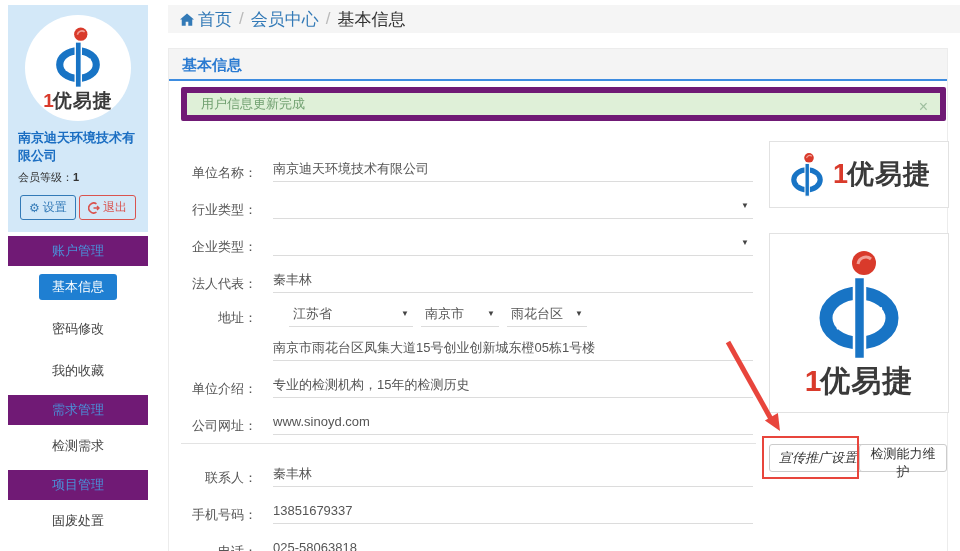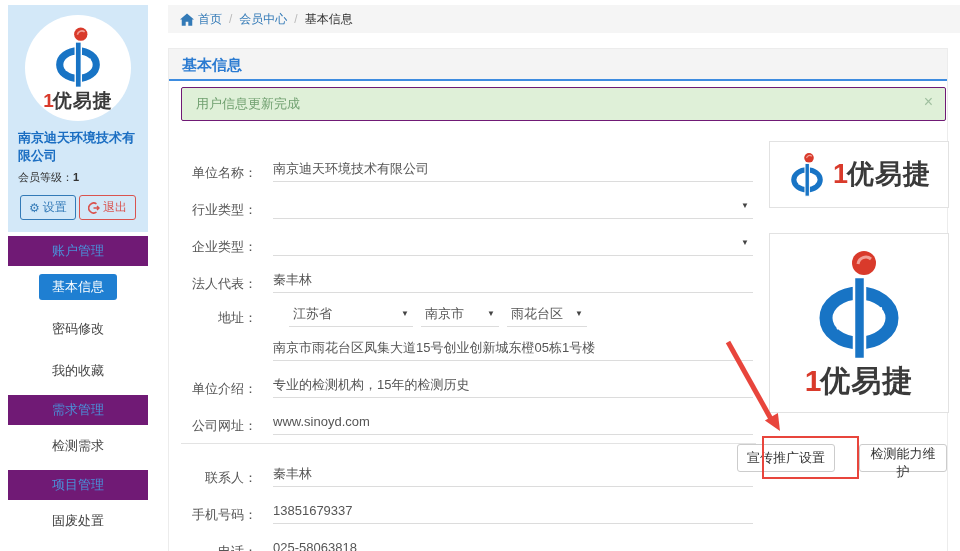--- a/index.html
+++ b/index.html
@@ -26,33 +26,33 @@
   .btn-logout  { border:1px solid #d9534f; color:#d9534f; }
 
   .menu { margin-top:4px; }
   .menu-section { background:#701a75; color:#4a90d9; text-align:center; font-size:13px; padding:6px 0; margin-top:3px; }
   .menu-item { text-align:center; font-size:13px; color:#444; padding:8px 0; cursor:pointer; }
   .menu-item .pill { display:inline-block; padding:4px 13px; border-radius:3px; }
   .menu-item.active .pill { background:#1f7fd2; color:#fff; }
 
   
   .breadcrumb { position:absolute; left:168px; top:5px; width:792px; height:28px; background:#f5f5f5;
-                display:flex; align-items:center; padding-left:12px; font-size:12px; }
+                display:flex; align-items:center; padding-left:12px; font-size:17px; }
   .breadcrumb .home-ic { display:inline-flex; margin-right:4px; }
   .crumb-link { color:#337ab7; cursor:pointer; }
   .crumb-sep { color:#bbb; margin:0 7px; }
   .crumb-current { color:#333; }
 
   
   .panel { position:absolute; left:168px; top:48px; width:780px; height:560px;
            background:#fff; border:1px solid #ececec; }
   .panel-header { height:32px; line-height:31px; background:#f4f4f4; border-bottom:2px solid #3d8ce0;
                   padding:0 13px; color:#2b7bd1; font-size:15px; font-weight:bold; }
   .alert-success { position:relative; margin:6px 1px 12px 12px; height:34px; background:#dff0d8;
-                   border:1px solid #701a75; border-radius:2px; display:flex; align-items:center;
+                   border:6px solid #701a75; border-radius:2px; display:flex; align-items:center;
                    padding:0 14px; color:#6f9f6f; font-size:13px; }
   .alert-close { position:absolute; right:12px; top:6px; color:#9fbf9f; font-size:16px; cursor:pointer; line-height:1; }
 
   .form-area { position:relative; padding-top:12px; }
   .form-row { display:flex; align-items:flex-end; height:37px; }
   .form-row.compact { height:34px; }
   .form-label { width:88px; flex-shrink:0; text-align:right; color:#555; font-size:13px; }
   .control-wrap { margin-left:16px; width:480px; }
   .underline-input { width:100%; height:26px; border:none; border-bottom:1px solid #dcdcdc;
                      background:transparent; font-size:13px; color:#555; outline:none;
@@ -69,21 +69,21 @@
   .logo-card { position:absolute; background:#fff; border:1px solid #e2e2e2;
                display:flex; align-items:center; justify-content:center; }
   .logo-card.small { left:600px; top:92px; width:180px; height:67px; flex-direction:row; gap:6px; }
   .logo-card.small .logo-text { font-size:27px; }
   .logo-card.large { left:600px; top:184px; width:180px; height:180px; flex-direction:column; }
   .logo-card.large .logo-text { font-size:30px; margin-top:4px; }
 
   .side-btn { position:absolute; top:395px; height:28px; background:#fff; border:1px solid #ccc;
               border-radius:3px; font-size:13px; color:#333; cursor:pointer; padding:0 9px;
               font-family:"Liberation Sans","DejaVu Sans",sans-serif; }
-  .btn-promo { left:568px; }
+  .btn-promo { left:600px;font-style:italic; }
   .btn-capability { left:690px; }
   .annotation-box { position:absolute; left:593px; top:387px; width:97px; height:43px;
                     border:2px solid #e8453c; pointer-events:none; }
 
   .arrow-overlay { position:absolute; left:0; top:0; width:960px; height:551px; pointer-events:none; }
 </style>
 </head>
 <body>
 
 <div class="page">

